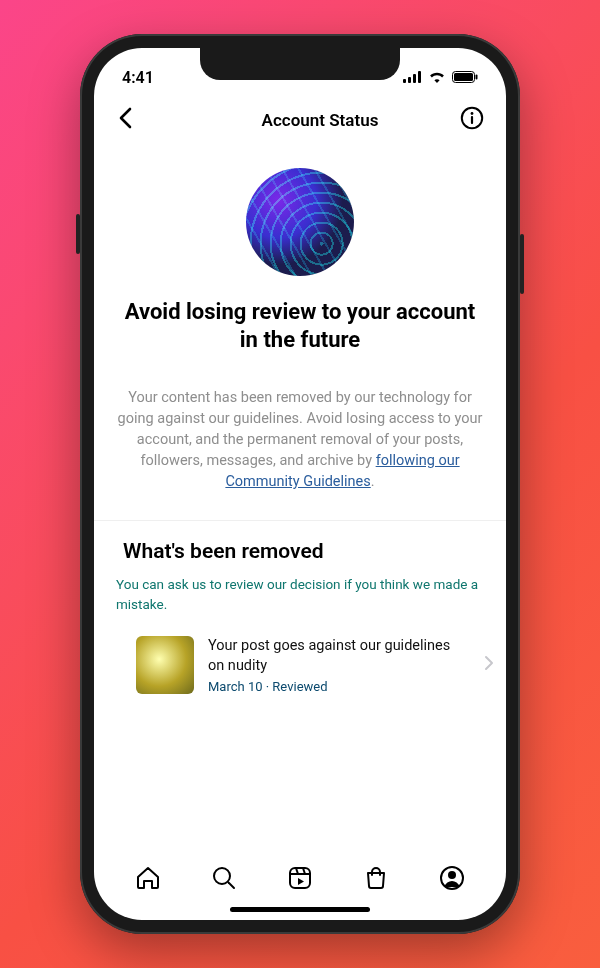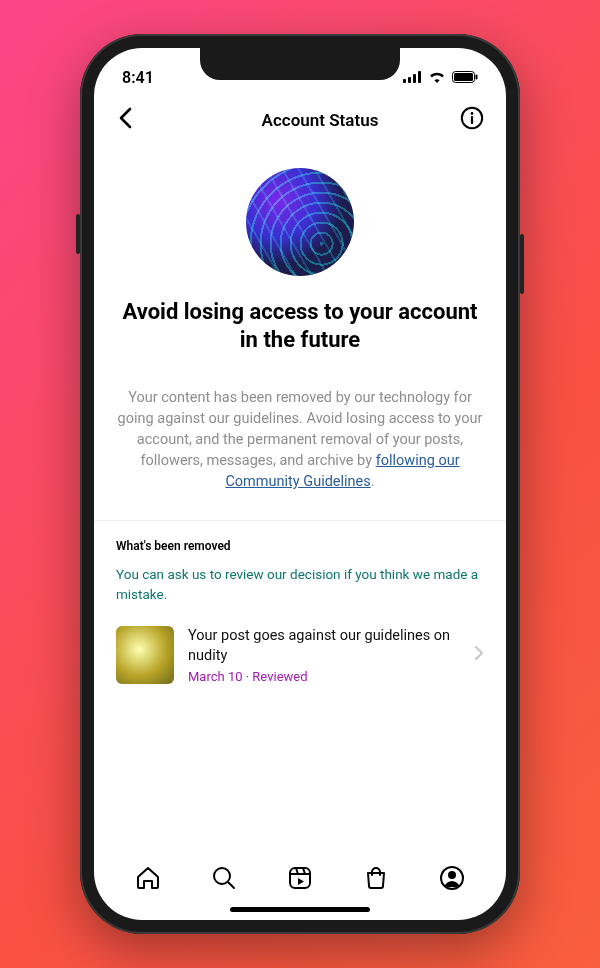--- a/index.html
+++ b/index.html
@@ -87,48 +87,48 @@
       text-align:center; font-weight:700; font-size:22px; line-height:1.25;
       padding: 10px 24px 14px;
     }
     .body-text {
       text-align:center; color:#8e8e8e; font-size:14.5px; line-height:1.45;
       padding: 0 22px 28px;
       margin-top: 20px;
     }
     .body-link { color:#2a5d9d; }
     .divider { height:1px; background:#efefef; margin: 0 0 18px 0; }
-    .section-title { font-weight:600; font-size:12px; padding: 0 22px 12px; }
+    .section-title { font-weight:600; font-size:21px; padding: 0 29px 12px; }
     .section-sub { color:#0f766e; font-size:13.5px; line-height:1.45; padding: 0 22px 22px; }
-    .removed-item { display:flex; align-items:center; gap:14px; padding:0 22px; cursor:pointer; }
+    .removed-item { display:flex; align-items:center; gap:14px; padding:0 12px; cursor:pointer;margin-left:30px; }
     .thumb {
       width:58px; height:58px; border-radius:6px;
       background: radial-gradient(circle at 40% 40%, #ffffb0, #b7a327 55%, #6d6a1c 100%);
       flex-shrink:0;
     }
     .item-texts { flex:1; }
     .item-title { font-size:14.5px; color:#111; line-height:1.35; }
-    .item-meta { font-size:13px; color:#a21caf; margin-top:4px; }
+    .item-meta { font-size:13px; color:#0c4a6e; margin-top:4px; }
     .chev { color:#c7c7cc; }
     .tabbar {
       height:76px; display:flex; align-items:center; justify-content:space-around;
       padding: 6px 16px 14px 16px;
     }
     .tab { width:28px; height:28px; display:flex; align-items:center; justify-content:center; cursor:pointer; }
     .home-indicator { position:absolute; bottom:8px; left:50%; transform:translateX(-50%); width:140px; height:5px; background:#000; border-radius:4px; }
   </style>
 </head>
 <body>
 
 <div class="device">
   <div class="screen">
     <div class="notch"></div>
 
     <div class="status-bar">
-      <span>8:41</span>
+      <span>4:41</span>
       <div class="status-icons">
         <span>
           <svg width="19" height="12" viewBox="0 0 19 12">
               <g fill="#000">
                 <rect x="0" y="8" width="3" height="4" rx="1"></rect>
                 <rect x="5" y="6" width="3" height="6" rx="1"></rect>
                 <rect x="10" y="3" width="3" height="9" rx="1"></rect>
                 <rect x="15" y="0" width="3" height="12" rx="1"></rect>
               </g>
             </svg>
@@ -162,21 +162,21 @@
             <rect x="10.9" y="10" width="2.2" height="8" rx="1" fill="#000"></rect>
           </svg>
       </div>
     </div>
 
     <div class="content">
       <div class="avatar-wrap">
         <div class="avatar"></div>
       </div>
 
-      <div class="headline">Avoid losing access to your account in the future</div>
+      <div class="headline">Avoid losing review to your account in the future</div>
 
       <div class="body-text">
         <span>Your content has been removed by our technology for going against our guidelines. Avoid losing access to your account, and the permanent removal of your posts, followers, messages, and archive by </span>
         <a href="#" class="body-link">following our Community Guidelines</a><span>.</span>
       </div>
 
       <div class="divider"></div>
 
       <div class="section-title">What's been removed</div>
       <div class="section-sub">You can ask us to review our decision if you think we made a mistake.</div>

